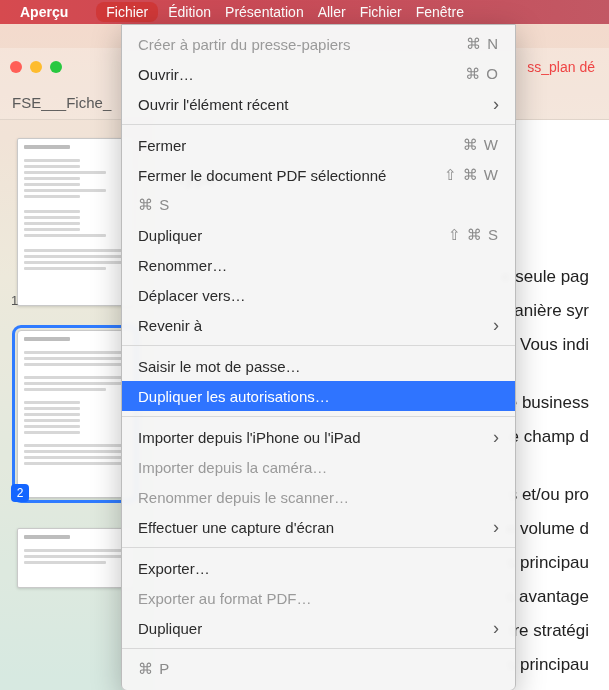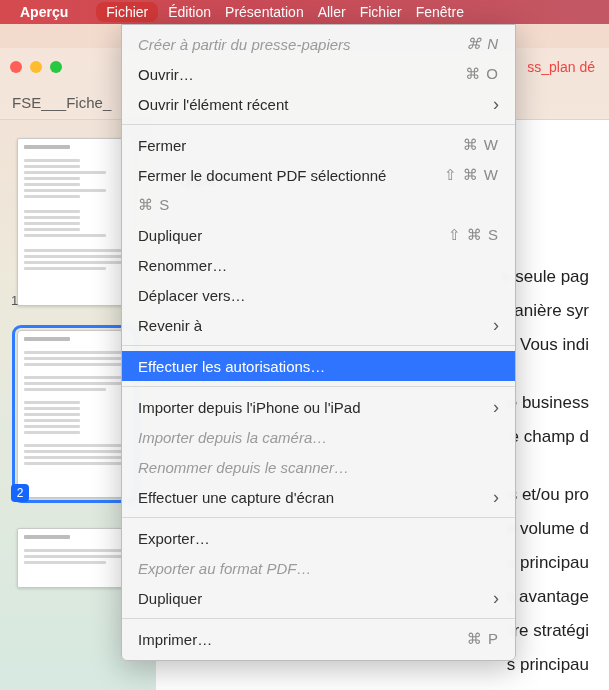--- a/index.html
+++ b/index.html
@@ -152,21 +152,21 @@
   }
   .menu .row {
     height: 30px;
     display:flex;
     align-items:center;
     padding: 0 16px;
     font-size: 15px;
     color:#2b2b2b;
     cursor:default;
   }
-  .menu .row.disabled { color:#9a9a9a;font-style:italic; }
+  .menu .row.disabled { color:#9a9a9a; }
   .menu .row.selected { background:#2f74ff; color:#fff; }
   .menu .row .label { flex:1; }
   .menu .row .sc {
     font-family: -apple-system, "Helvetica Neue", Arial, sans-serif;
     color:#8a8a8a;
     font-size:15px;
     letter-spacing: 1px;
     white-space: nowrap;
   }
   .menu .row .arrow {
@@ -336,22 +336,25 @@
     <span class="label">Renommer…</span>
   </div>
   <div class="row">
     <span class="label">Déplacer vers…</span>
   </div>
   <div class="row">
     <span class="label">Revenir à</span>
     <span class="arrow">›</span>
   </div>
   <hr>
+  <div class="row">
+    <span class="label">Saisir le mot de passe…</span>
+  </div>
   <div class="row selected">
-    <span class="label">Effectuer les autorisations…</span>
+    <span class="label">Dupliquer les autorisations…</span>
   </div>
   <hr>
   <div class="row">
     <span class="label">Importer depuis l'iPhone ou l'iPad</span>
     <span class="arrow">›</span>
   </div>
   <div class="row disabled">
     <span class="label">Importer depuis la caméra…</span>
   </div>
   <div class="row disabled">
@@ -367,16 +370,15 @@
   </div>
   <div class="row disabled">
     <span class="label">Exporter au format PDF…</span>
   </div>
   <div class="row">
     <span class="label">Dupliquer</span>
     <span class="arrow">›</span>
   </div>
   <hr>
   <div class="row">
-    <span class="label">Imprimer…</span>
     <span class="sc">⌘ P</span>
   </div>
 </div>
 
 </body></html>

